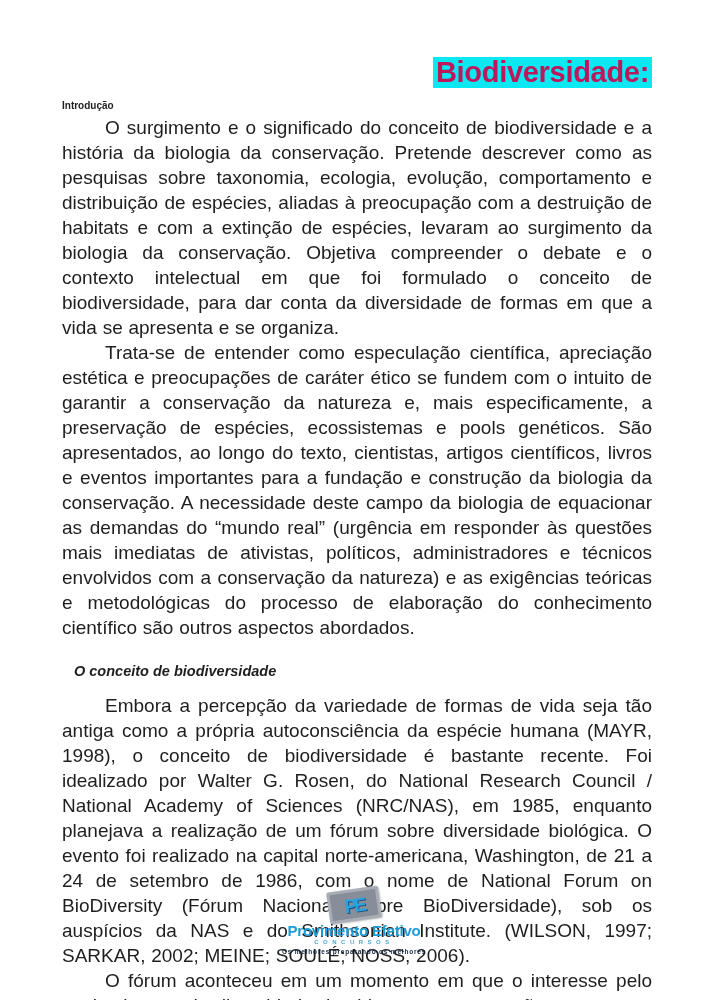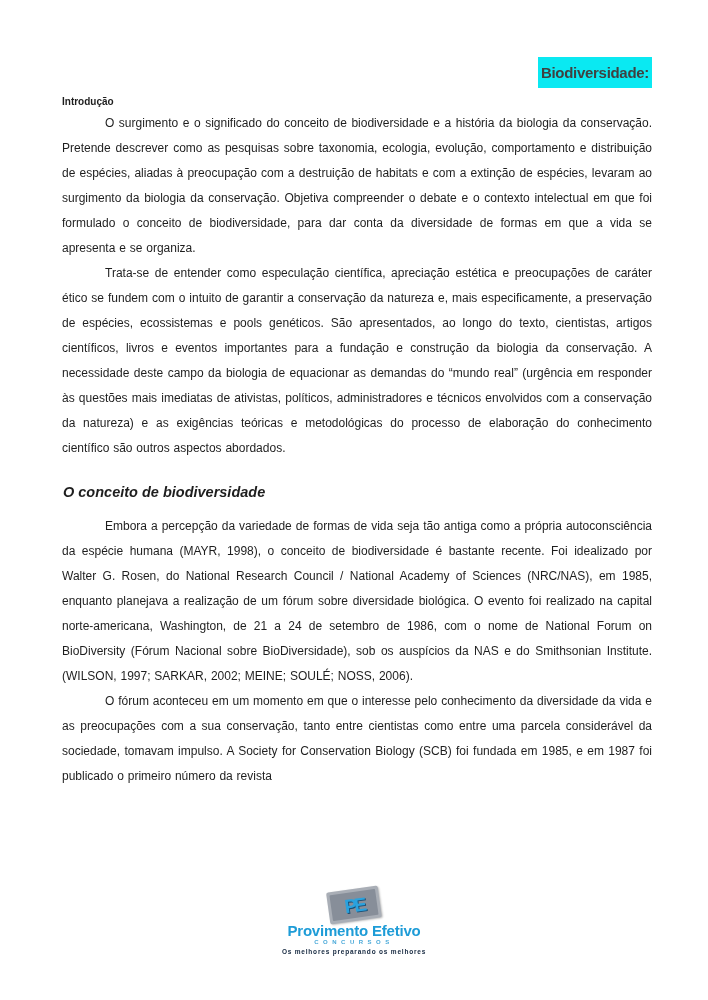--- a/index.html
+++ b/index.html
@@ -20,48 +20,48 @@
     width: 590px;
   }
   .title-row {
     text-align: right;
     margin: 0 0 3px 0;
     line-height: 32px;
   }
   .title-highlight {
     display: inline-block;
     background: #0ae9f2;
-    color: #404040;
+    color: #be185d;
     font-weight: bold;
-    font-size: 15px;
+    font-size: 29px;
     letter-spacing: -0.3px;
     padding: 1px 3px;
     line-height: 29px;
   }
   .intro-heading {
     font-size: 10px;
     font-weight: bold;
     line-height: 19px;
     margin: 0;
   }
   p.body {
-    font-size: 12px;
+    font-size: 19px;
     line-height: 25px;
     text-align: justify;
     text-indent: 43px;
     margin: 0;
     word-spacing: 0.5px;
   }
   .italic { }
   .concept-heading {
     font-size: 14.5px;
     font-weight: bold;
     font-style: italic;
     line-height: 20px;
-    margin: 21px 0 12px 1px;
+    margin: 21px 0 12px 12px;
   }
   
   .footer-logo {
     position: absolute;
     left: 0;
     right: 0;
     top: 889px;
     text-align: center;
   }
   .logo-cube {

